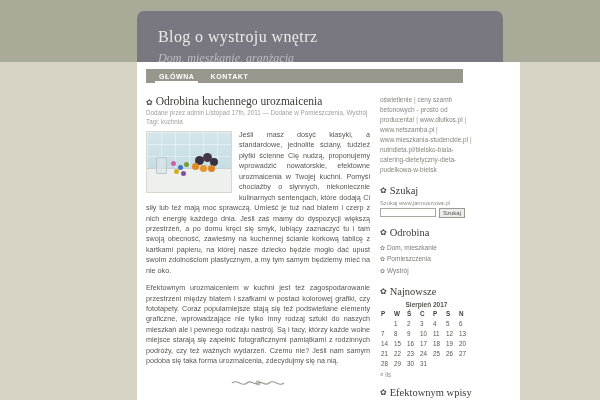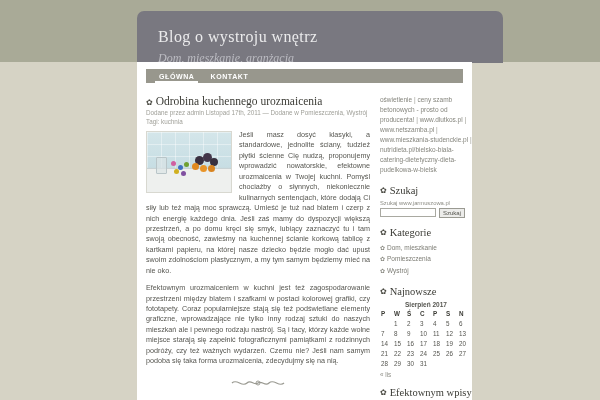--- a/index.html
+++ b/index.html
@@ -19,21 +19,21 @@
   .site-title{
     font-family:"Liberation Serif","DejaVu Serif",serif;
     font-size:16px;color:#ebebec;margin:0;font-weight:normal;letter-spacing:.4px;
   }
   .site-subtitle{
     font-family:"Liberation Serif","DejaVu Serif",serif;
     font-style:italic;font-size:12px;color:#bcbcc2;margin-top:5px;
   }
   
   .page{
-    position:absolute;left:137px;top:62px;width:335px;height:338px;
+    position:absolute;left:137px;top:62px;width:383px;height:338px;
     background:#ffffff;overflow:hidden;
   }
   .navbar{
     margin:7px 0 0 9px;width:317px;height:14px;background:#98978d;
     display:flex;align-items:center;padding-left:13px;box-sizing:border-box;gap:16px;
   }
   .nav-item{
     position:relative;font-size:7px;font-weight:bold;color:#ffffff;
     letter-spacing:.6px;cursor:pointer;
   }
@@ -171,21 +171,21 @@
           <span>Szukaj</span>
         </div>
       <div class="search-label">Szukaj www.jarmuszowa.pl</div>
       <div class="search-row">
         <input class="search-input" type="text" value="" style="">
         <button class="search-btn">Szukaj</button>
       </div>
 
       <div class="sb-heading">
           <span class="fl">✿</span>
-          <span>Kategorie</span>
+          <span>Odrobina</span>
         </div>
       <ul class="cat-list">
 
       <li class="cat-item"><span class="fl">✿</span><span>Dom, mieszkanie</span></li>
           <li class="cat-item"><span class="fl">✿</span><span>Pomieszczenia</span></li>
           <li class="cat-item"><span class="fl">✿</span><span>Wystrój</span></li>
         </ul>
 
       <div class="sb-heading">
           <span class="fl">✿</span>

